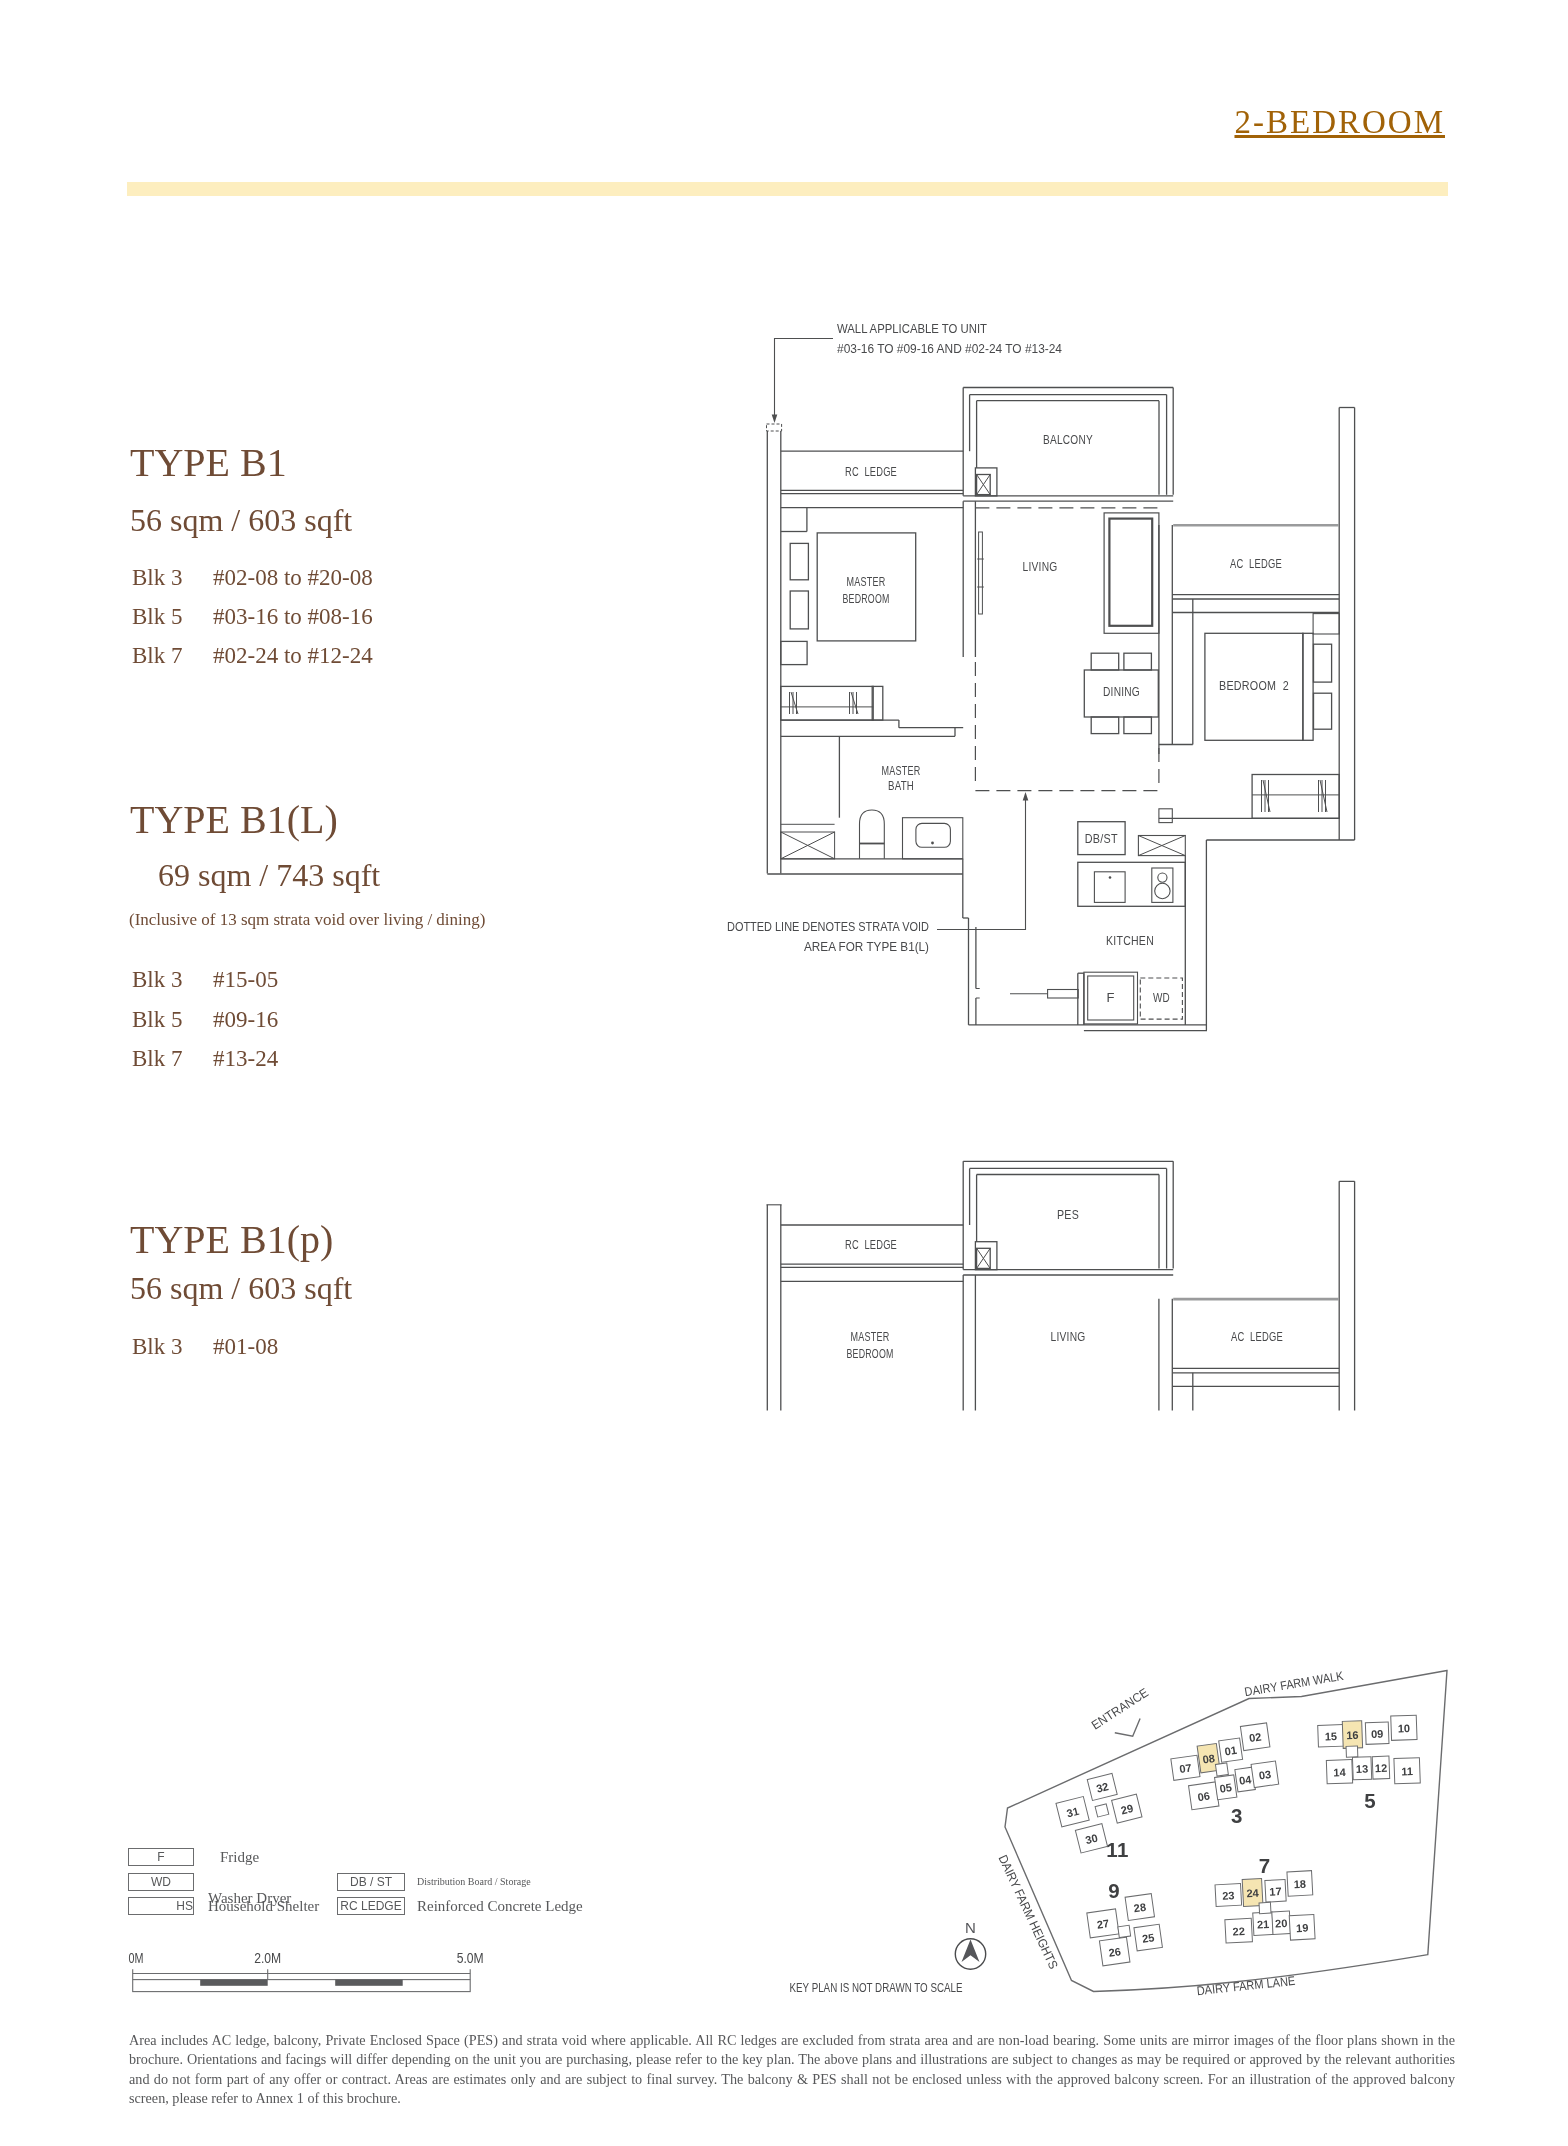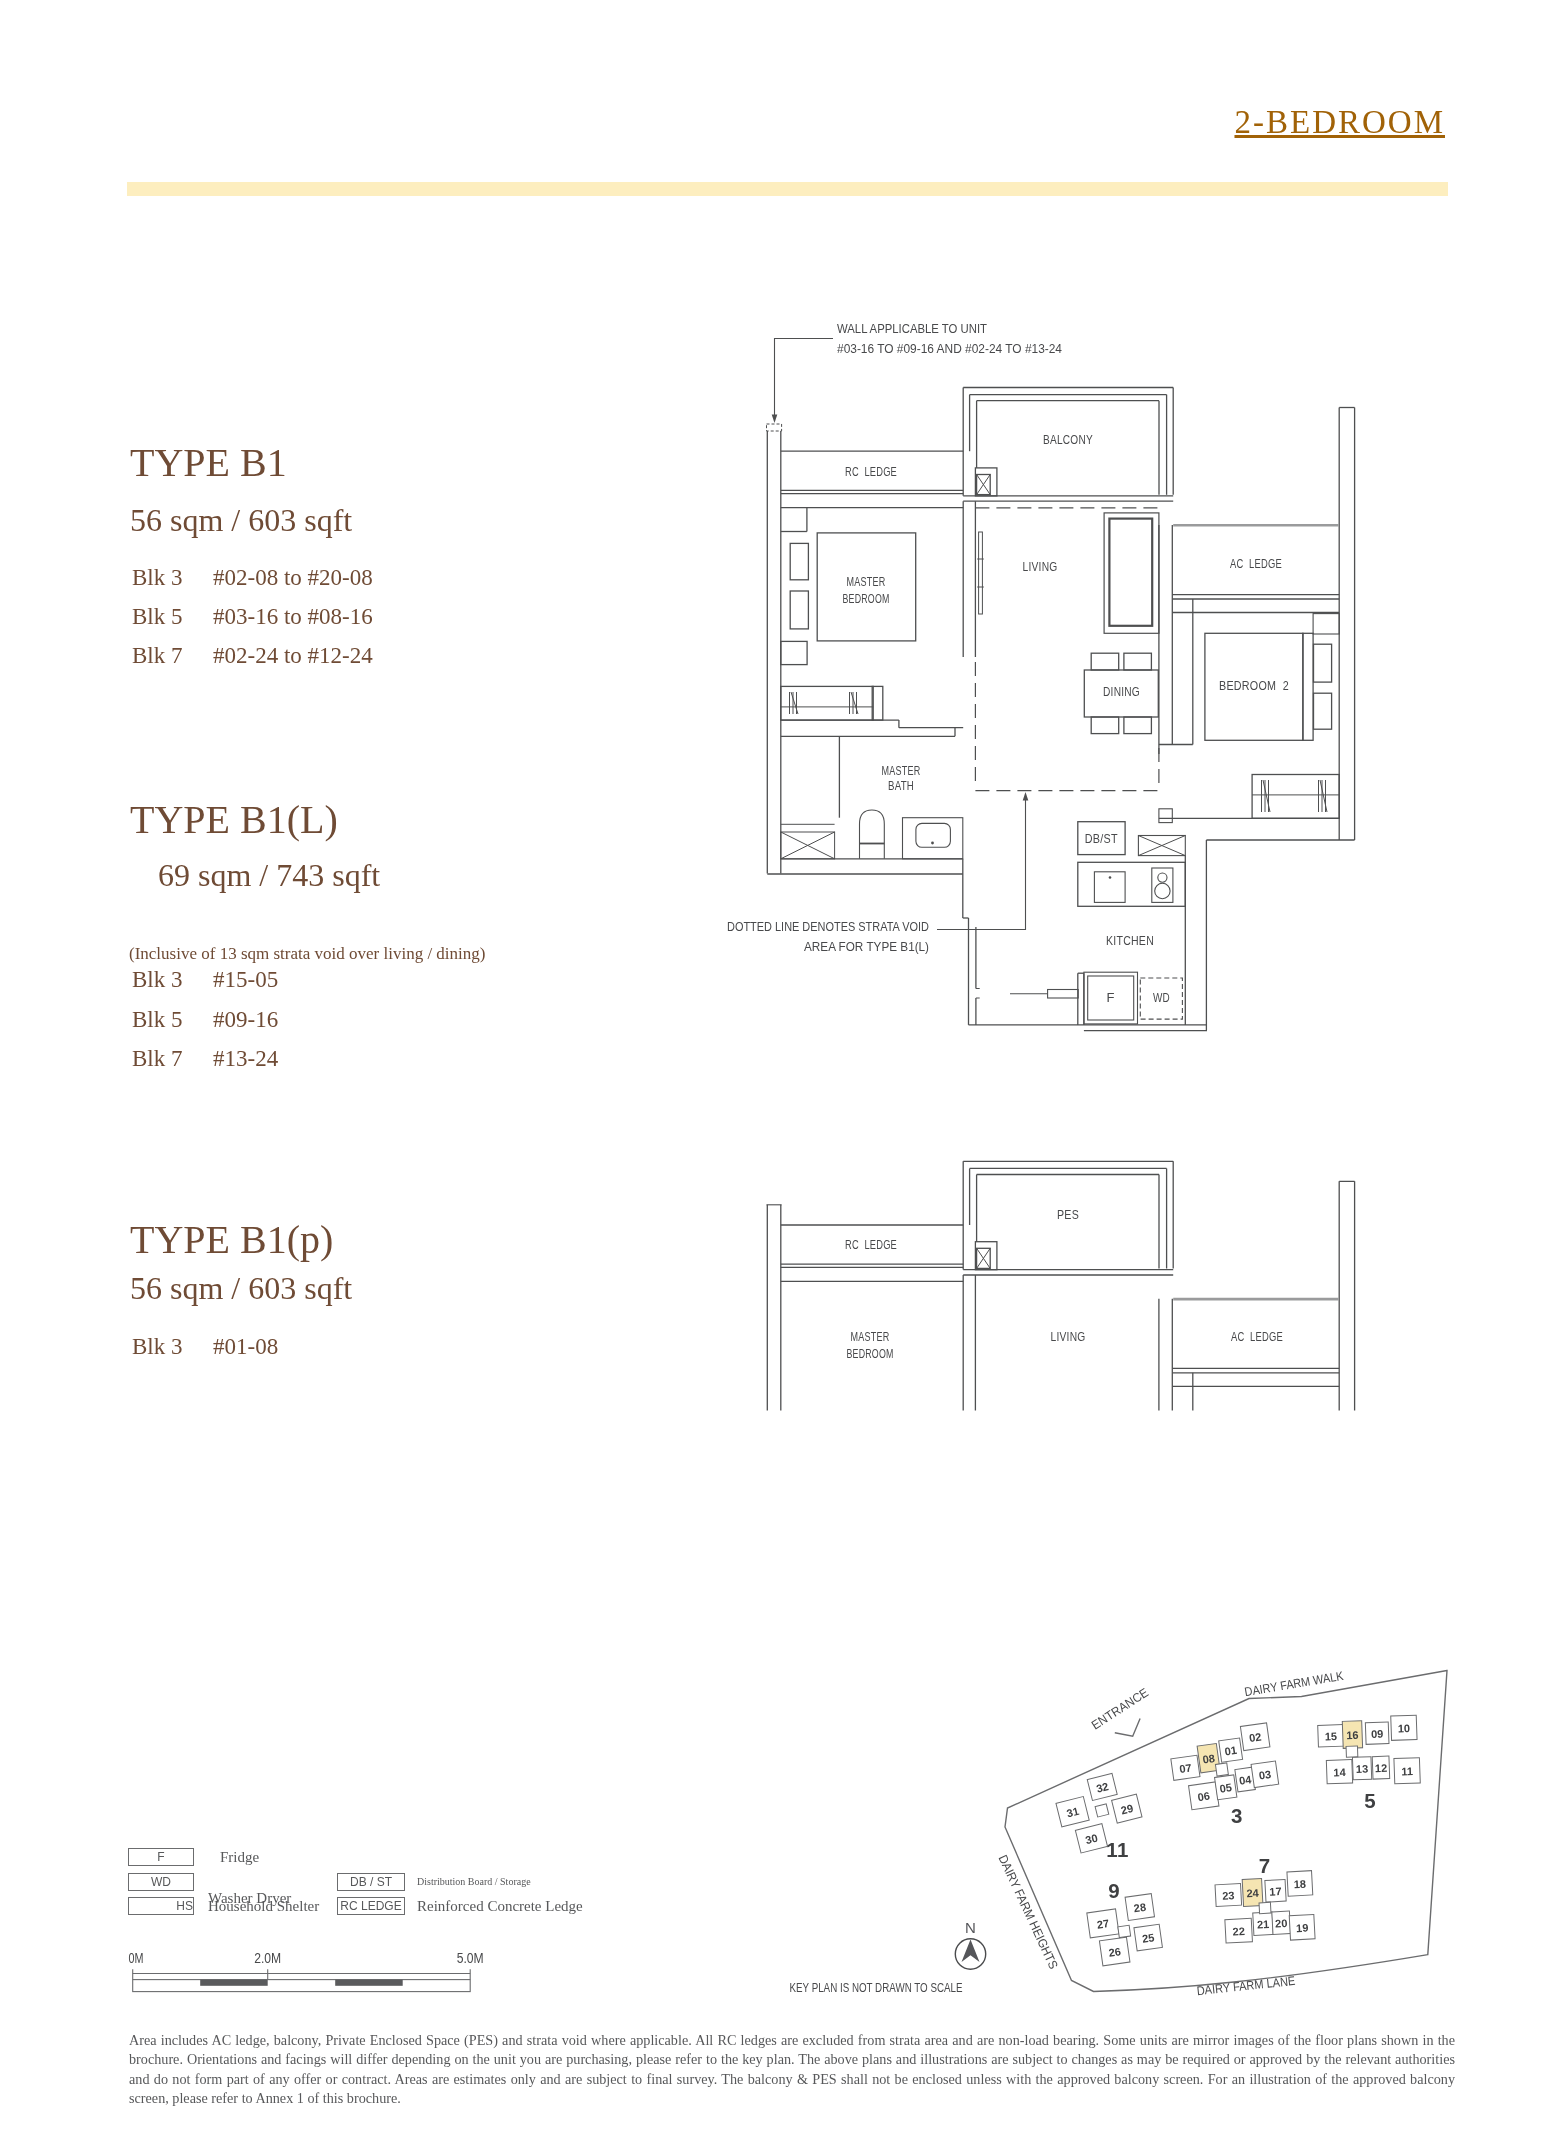--- a/index.html
+++ b/index.html
@@ -22,21 +22,21 @@
 <div class="abs brown" style="left:213px;top:558px;font-size:23px;line-height:39px;">
     <div>#02-08 to #20-08</div>
     <div>#03-16 to #08-16</div>
     <div>#02-24 to #12-24</div>
   </div>
 
 <div class="abs brown" style="left:130px;top:800px;font-size:40px;line-height:1;">TYPE B1(L)</div>
 
 <div class="abs brown" style="left:130px;top:859px;font-size:32px;line-height:1;margin-left:28px;">69 sqm / 743 sqft</div>
 
-<div class="abs brown" style="left:129px;top:911px;font-size:17px;line-height:1;margin-top:34px;">(Inclusive of 13 sqm strata void over living / dining)</div>
+<div class="abs brown" style="left:129px;top:911px;font-size:17px;line-height:1;">(Inclusive of 13 sqm strata void over living / dining)</div>
 
 <div class="abs brown" style="left:132px;top:960px;font-size:23px;line-height:39.5px;">
     <div>Blk 3</div>
     <div>Blk 5</div>
     <div>Blk 7</div>
   </div>
 <div class="abs brown" style="left:213px;top:960px;font-size:23px;line-height:39.5px;">
     <div>#15-05</div>
     <div>#09-16</div>
     <div>#13-24</div>

